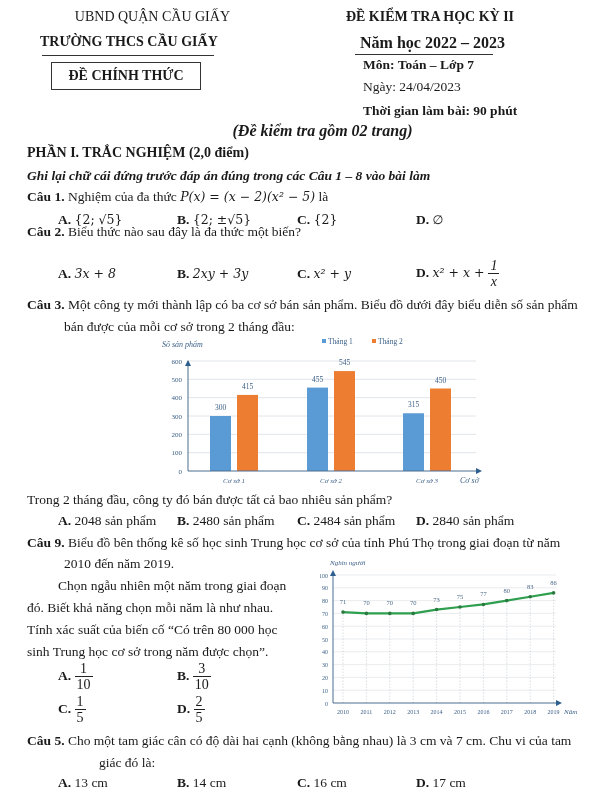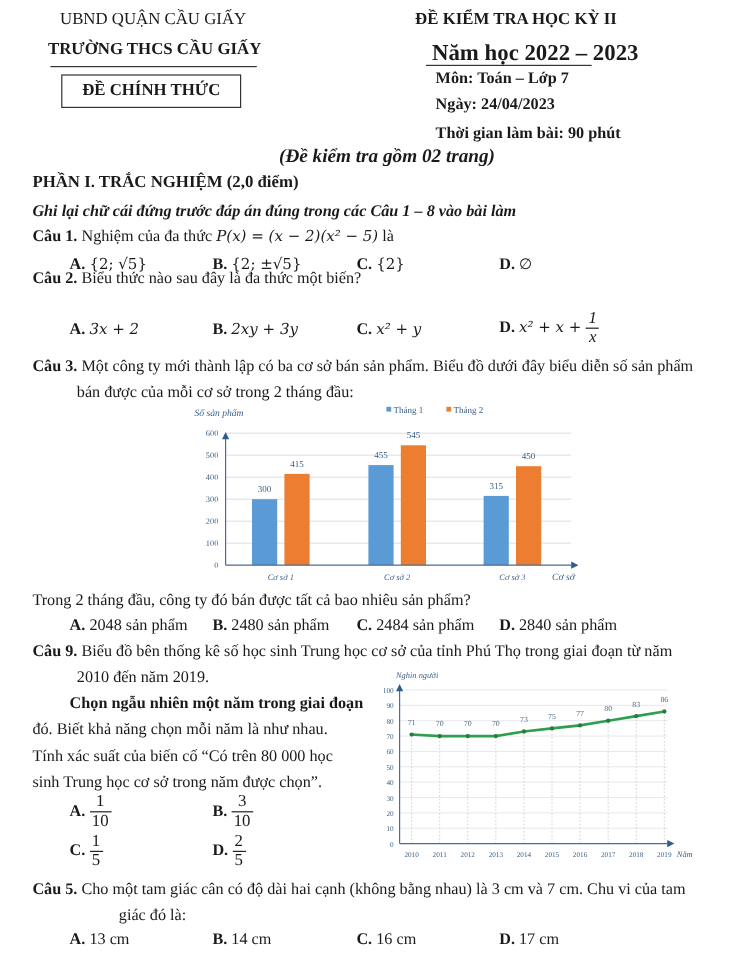--- a/index.html
+++ b/index.html
@@ -4,32 +4,32 @@
 <style>
   html, body { margin: 0; padding: 0; background: #ffffff; }
   body {
     width: 613px; height: 797px; position: relative; overflow: hidden;
     font-family: "Liberation Serif", "DejaVu Serif", serif; color: #1a1a1a;
     font-size: 13.5px;
   }
   .abs { position: absolute; white-space: nowrap; }
   .b { font-weight: bold; }
   .i { font-style: italic; }
-  .hdr-left-1 { left: 50px; top: 9px; width: 180px; font-size: 14px; text-align: left; }
+  .hdr-left-1 { left: 50px; top: 9px; width: 180px; font-size: 14px; text-align: right; }
   .hdr-left-2 { left: 40px; top: 34px; width: 172px; font-size: 14px; font-weight: bold; text-align: center; }
   .hdr-left-rule { left: 42px; top: 55px; width: 172px; height: 1px; background: #333; }
   .official-box {
     left: 51px; top: 62px; width: 148px; height: 26px; border: 1.5px solid #333;
     font-size: 14px; font-weight: bold; text-align: center; line-height: 26px;
   }
   .hdr-right-1 { left: 340px; top: 9px; width: 180px; font-size: 14px; font-weight: bold; text-align: center; }
-  .hdr-right-2 { left: 360px; top: 34px; font-size: 19px; font-weight: bold; }
+  .hdr-right-2 { left: 360px; top: 34px; font-size: 16px; font-weight: bold; }
   .hdr-right-rule { left: 355px; top: 54px; width: 138px; height: 1px; background: #333; }
   .hdr-right-3 { left: 363px; top: 57px; font-size: 13.5px; font-weight: bold; }
-  .hdr-right-4 { left: 363px; top: 79px; font-size: 13.5px; font-weight: bold; }
+  .hdr-right-4 { left: 363px; top: 79px; font-size: 13.5px; font-weight: normal; }
   .hdr-right-5 { left: 363px; top: 103px; font-size: 13.5px; font-weight: bold; }
   .pages-note { left: 0; top: 122px; width: 613px; text-align: center; font-style: italic; font-weight: bold; font-size: 16px; padding-left: 16px; }
 
   .line-text { font-size: 13.5px; }
   .opt-label { font-weight: bold; }
   .math { font-family: "DejaVu Serif", serif; font-style: italic; font-size: 12.5px; }
   .frac { display: inline-block; vertical-align: middle; text-align: center; font-family: "Liberation Serif", serif; font-size: 14px; line-height: 15px; }
   .frac .num { display: block; border-bottom: 1px solid #222; padding: 0 2px; }
   .frac .den { display: block; padding: 0 2px; }
 
@@ -62,21 +62,21 @@
 </div>
 <div class="abs" style="left:58px; top:212px;"><span class="opt-label">A.</span> <span class="math" style="font-style:normal">{2; √5}</span></div>
 <div class="abs" style="left:177px; top:212px;"><span class="opt-label">B.</span> <span class="math" style="font-style:normal">{2; ±√5}</span></div>
 <div class="abs" style="left:297px; top:212px;"><span class="opt-label">C.</span> <span class="math" style="font-style:normal">{2}</span></div>
 <div class="abs" style="left:416px; top:212px;"><span class="opt-label">D.</span> <span class="math" style="font-style:normal">∅</span></div>
 
 <div class="abs line-text" style="left:27px; top:224px;">
   <span class="b">Câu 2.</span>
   <span>Biểu thức nào sau đây là đa thức một biến?</span>
 </div>
-<div class="abs" style="left:58px; top:266px;"><span class="opt-label">A.</span> <span class="math">3x + 2</span></div>
+<div class="abs" style="left:58px; top:266px;"><span class="opt-label">A.</span> <span class="math">3x + 8</span></div>
 <div class="abs" style="left:177px; top:266px;"><span class="opt-label">B.</span> <span class="math">2xy + 3y</span></div>
 <div class="abs" style="left:297px; top:266px;"><span class="opt-label">C.</span> <span class="math">x² + y</span></div>
 <div class="abs" style="left:416px; top:258px;"><span class="opt-label">D.</span> <span class="math">x² + x + </span><span class="frac math"><span class="num">1</span><span class="den">x</span></span></div>
 
 <div class="abs line-text" style="left:27px; top:297px;">
   <span class="b">Câu 3.</span>
   <span>Một công ty mới thành lập có ba cơ sở bán sản phẩm. Biểu đồ dưới đây biểu diễn số sản phẩm</span>
 </div>
 <div class="abs line-text" style="left:64px; top:319px;text-align:center;">bán được của mỗi cơ sở trong 2 tháng đầu:</div>
 
@@ -138,21 +138,21 @@
 <div class="abs" style="left:177px; top:513px;"><span class="opt-label">B.</span> <span>2480 sản phẩm</span></div>
 <div class="abs" style="left:297px; top:513px;"><span class="opt-label">C.</span> <span>2484 sản phẩm</span></div>
 <div class="abs" style="left:416px; top:513px;"><span class="opt-label">D.</span> <span>2840 sản phẩm</span></div>
 
 <div class="abs line-text" style="left:27px; top:535px;">
   <span class="b">Câu 9.</span>
   <span>Biểu đồ bên thống kê số học sinh Trung học cơ sở của tỉnh Phú Thọ trong giai đoạn từ năm</span>
 </div>
 <div class="abs line-text" style="left:64px; top:556px;">2010 đến năm 2019.</div>
 
-<div class="abs line-text" style="left:58px; top:578px;font-weight:bold;">Chọn ngẫu nhiên một năm trong giai đoạn</div>
+<div class="abs line-text" style="left:58px; top:578px;">Chọn ngẫu nhiên một năm trong giai đoạn</div>
 <div class="abs line-text" style="left:27px; top:600px;">đó. Biết khả năng chọn mỗi năm là như nhau.</div>
 <div class="abs line-text" style="left:27px; top:622px;">Tính xác suất của biến cố “Có trên 80 000 học</div>
 <div class="abs line-text" style="left:27px; top:644px;">sinh Trung học cơ sở trong năm được chọn”.</div>
 
 <div class="abs" style="left:58px; top:661px;"><span class="opt-label">A.</span> <span class="frac"><span class="num">1</span><span class="den">10</span></span></div>
 <div class="abs" style="left:177px; top:661px;"><span class="opt-label">B.</span> <span class="frac"><span class="num">3</span><span class="den">10</span></span></div>
 <div class="abs" style="left:58px; top:694px;"><span class="opt-label">C.</span> <span class="frac"><span class="num">1</span><span class="den">5</span></span></div>
 <div class="abs" style="left:177px; top:694px;"><span class="opt-label">D.</span> <span class="frac"><span class="num">2</span><span class="den">5</span></span></div>
 
 <svg class="abs" id="line-chart" style="left:320px; top:557px;" width="293" height="160">

